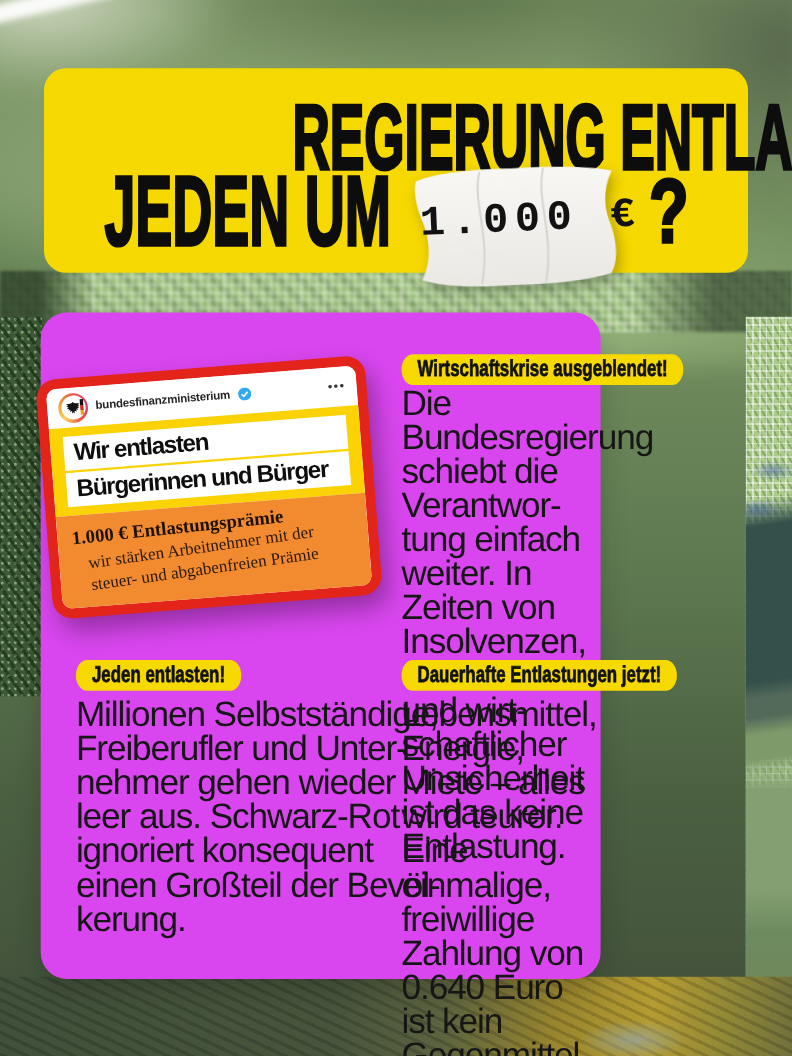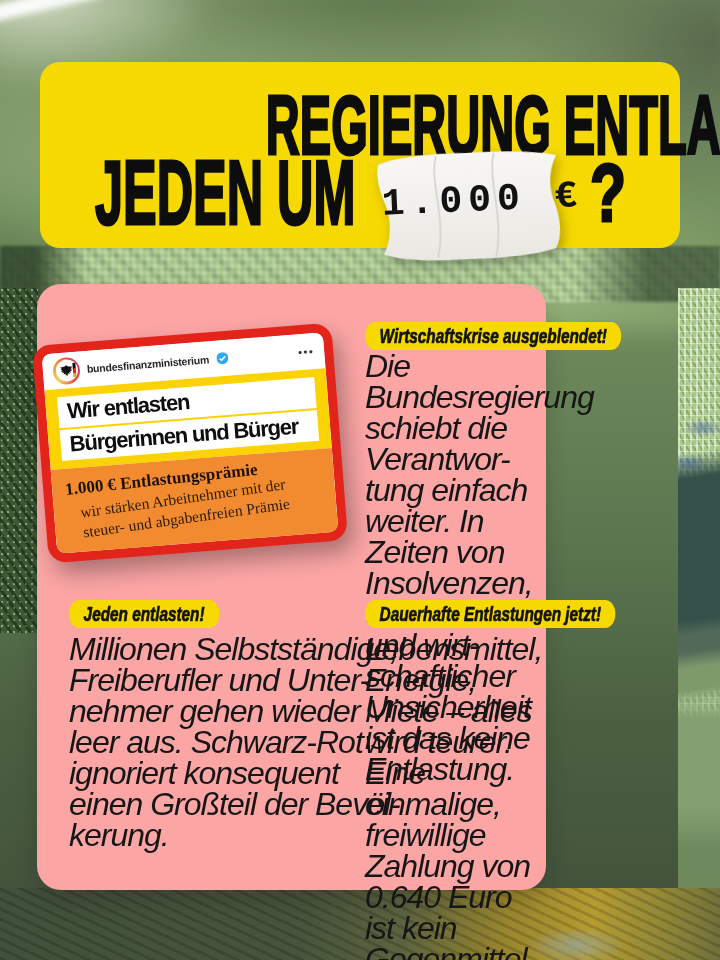--- a/index.html
+++ b/index.html
@@ -63,22 +63,22 @@
     -webkit-text-stroke:3px #0d0d0d;transform:scaleX(.72);transform-origin:left;}
 
   
   .sticker{position:absolute;left:364px;top:149px;width:206px;height:112px;
     transform:rotate(-2.5deg);z-index:3;}
   .sticker svg{position:absolute;inset:0;filter:drop-shadow(3px 5px 6px rgba(0,0,0,.28));}
   .sticker-price{position:absolute;left:18px;top:33px;font-family:"Liberation Mono",monospace;
     font-weight:700;font-size:38px;line-height:1;letter-spacing:6px;color:#121212;white-space:nowrap;}
 
   
-  .card{position:absolute;left:37px;top:284px;width:509px;height:606px;background:#fca5a5;
-    border-radius:24px;box-shadow:0 8px 24px rgba(0,0,0,.18);z-index:2;font-style:italic;}
+  .card{position:absolute;left:37px;top:284px;width:509px;height:606px;background:#d946ef;
+    border-radius:24px;box-shadow:0 8px 24px rgba(0,0,0,.18);z-index:2;}
   .pill{position:absolute;height:28px;display:inline-flex;align-items:center;
     background:#F6D900;border-radius:15px;padding:0 20px;transform:scaleX(.73);
     transform-origin:left center;white-space:nowrap;}
   .pill span{font-weight:700;font-size:21px;color:#121212;-webkit-text-stroke:.7px #121212;
     letter-spacing:0;}
   .pill-tr{left:328px;top:38px;}
   .pill-bl{left:32px; top:316px;}
   .pill-br{left:328px;top:316px;}
   .body{position:absolute;white-space:pre-line;font-size:32px;line-height:31px;
     letter-spacing:-1px;color:#161616;}

